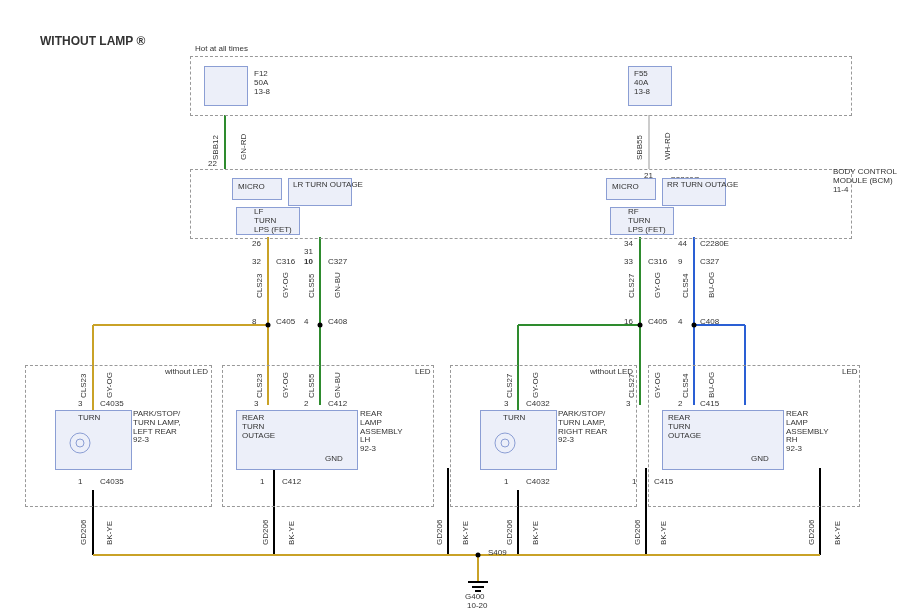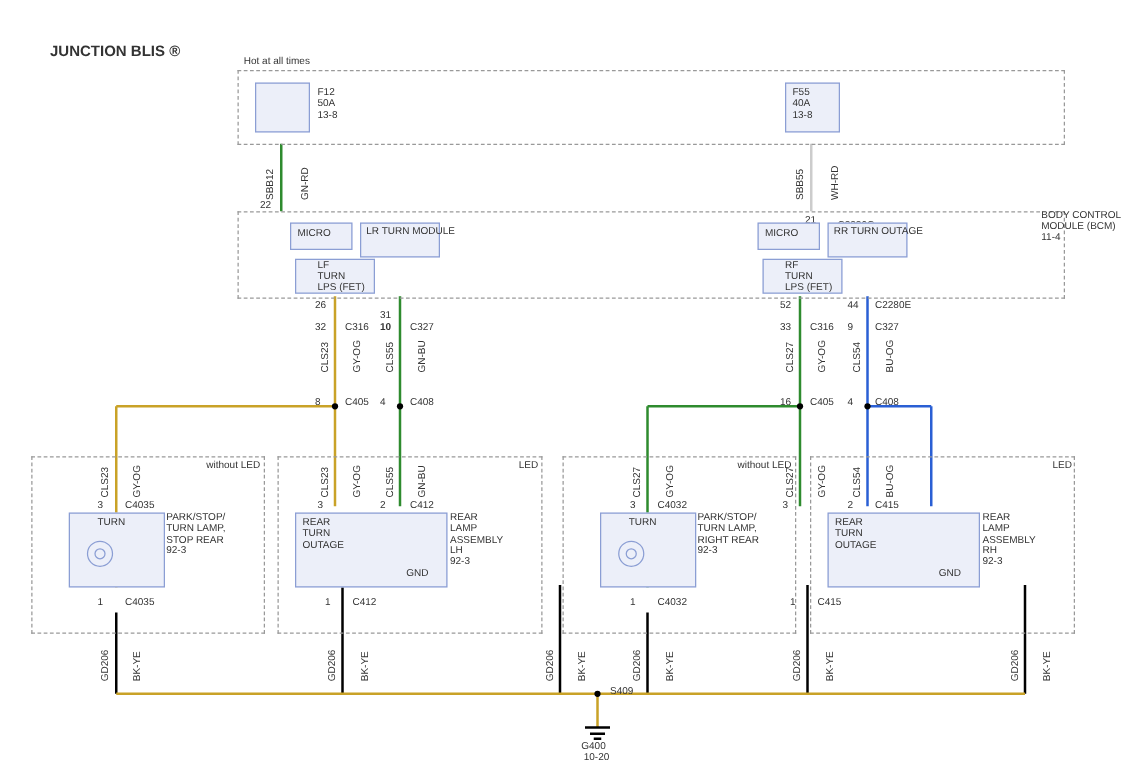--- a/index.html
+++ b/index.html
@@ -15,21 +15,21 @@
   .wire-bu{stroke:#2a5fd4;stroke-width:2;fill:none;}
   .wire-bk{stroke:#000;stroke-width:2;fill:none;}
   .wire-wh{stroke:#ccc;stroke-width:2;fill:none;}
   .dot{fill:#000;}
 </style>
 </head>
 <body>
 
 <div class="canvas">
 
-  <div class="label title" style="left:40px;top:35px;font-size:12px;">JUNCTION BLIS ®</div>
+  <div class="label title" style="left:40px;top:35px;font-size:12px;">WITHOUT LAMP ®</div>
 
   <svg width="908" height="610">
 
     <path class="wire-gn" d="M225 115 V 169"></path>
 
     <path class="wire-wh" d="M649 115 V 169"></path>
 
     <path class="wire-ye" d="M268 237 V 325"></path>
 
     <path class="wire-gn" d="M320 237 V 325"></path>
@@ -100,34 +100,34 @@
   <div class="label" style="left:833px;top:168px;width:65px;">
     <span>BODY CONTROL MODULE (BCM)</span><br><span>11-4</span>
   </div>
   <div class="label" style="left:208px;top:160px;">22</div>
   <div class="label" style="left:632px;top:172px;margin-left:12px;">21</div>
   <div class="label" style="left:670px;top:176px;">C2280G</div>
 
   <div class="solid-box" style="left:232px;top:178px;width:48px;height:20px;"></div>
   <div class="label" style="left:238px;top:183px;">MICRO</div>
   <div class="solid-box" style="left:288px;top:178px;width:62px;height:26px;"></div>
-  <div class="label" style="left:293px;top:181px;">LR TURN MODULE</div>
+  <div class="label" style="left:293px;top:181px;">LR TURN OUTAGE</div>
   <div class="solid-box" style="left:236px;top:207px;width:62px;height:26px;"></div>
   <div class="label" style="left:254px;top:208px;width:50px;"><span>LF<br>TURN<br>LPS (FET)</span></div>
 
   <div class="solid-box" style="left:606px;top:178px;width:48px;height:20px;"></div>
   <div class="label" style="left:612px;top:183px;">MICRO</div>
   <div class="solid-box" style="left:662px;top:178px;width:62px;height:26px;"></div>
   <div class="label" style="left:667px;top:181px;">RR TURN OUTAGE</div>
   <div class="solid-box" style="left:610px;top:207px;width:62px;height:26px;"></div>
   <div class="label" style="left:628px;top:208px;width:50px;"><span>RF<br>TURN<br>LPS (FET)</span></div>
 
   <div class="label" style="left:252px;top:240px;">26</div>
   <div class="label" style="left:304px;top:248px;">31</div>
-  <div class="label" style="left:624px;top:240px;">52</div>
+  <div class="label" style="left:624px;top:240px;">34</div>
   <div class="label" style="left:678px;top:240px;">44</div>
   <div class="label" style="left:700px;top:240px;">C2280E</div>
 
   <div class="label vlabel" style="left:256px;top:298px;">CLS23</div>
   <div class="label vlabel" style="left:282px;top:298px;">GY-OG</div>
   <div class="label vlabel" style="left:308px;top:298px;">CLS55</div>
   <div class="label vlabel" style="left:334px;top:298px;">GN-BU</div>
   <div class="label vlabel" style="left:628px;top:298px;">CLS27</div>
   <div class="label vlabel" style="left:654px;top:298px;">GY-OG</div>
   <div class="label vlabel" style="left:682px;top:298px;">CLS54</div>
@@ -186,21 +186,21 @@
   <div class="label" style="left:626px;top:400px;">3</div>
   <div class="label" style="left:678px;top:400px;">2</div>
   <div class="label" style="left:700px;top:400px;">C415</div>
 
   <div class="solid-box" style="left:55px;top:410px;width:75px;height:58px;"></div>
   <div class="label" style="left:78px;top:414px;">TURN</div>
   <svg style="left:65px;top:428px;" width="30" height="30">
       <circle cx="15" cy="15" r="10" fill="none" stroke="#8b9ed4"></circle>
       <circle cx="15" cy="15" r="4" fill="none" stroke="#8b9ed4"></circle>
     </svg>
-  <div class="label" style="left:133px;top:410px;width:70px;"><span>PARK/STOP/</span><br><span>TURN LAMP,</span><br><span>STOP REAR</span><br><span>92-3</span></div>
+  <div class="label" style="left:133px;top:410px;width:70px;"><span>PARK/STOP/</span><br><span>TURN LAMP,</span><br><span>LEFT REAR</span><br><span>92-3</span></div>
 
   <div class="solid-box" style="left:480px;top:410px;width:75px;height:58px;"></div>
   <div class="label" style="left:503px;top:414px;">TURN</div>
   <svg style="left:490px;top:428px;" width="30" height="30">
       <circle cx="15" cy="15" r="10" fill="none" stroke="#8b9ed4"></circle>
       <circle cx="15" cy="15" r="4" fill="none" stroke="#8b9ed4"></circle>
     </svg>
   <div class="label" style="left:558px;top:410px;width:70px;"><span>PARK/STOP/</span><br><span>TURN LAMP,</span><br><span>RIGHT REAR</span><br><span>92-3</span></div>
 
   <div class="solid-box" style="left:236px;top:410px;width:120px;height:58px;"></div>

